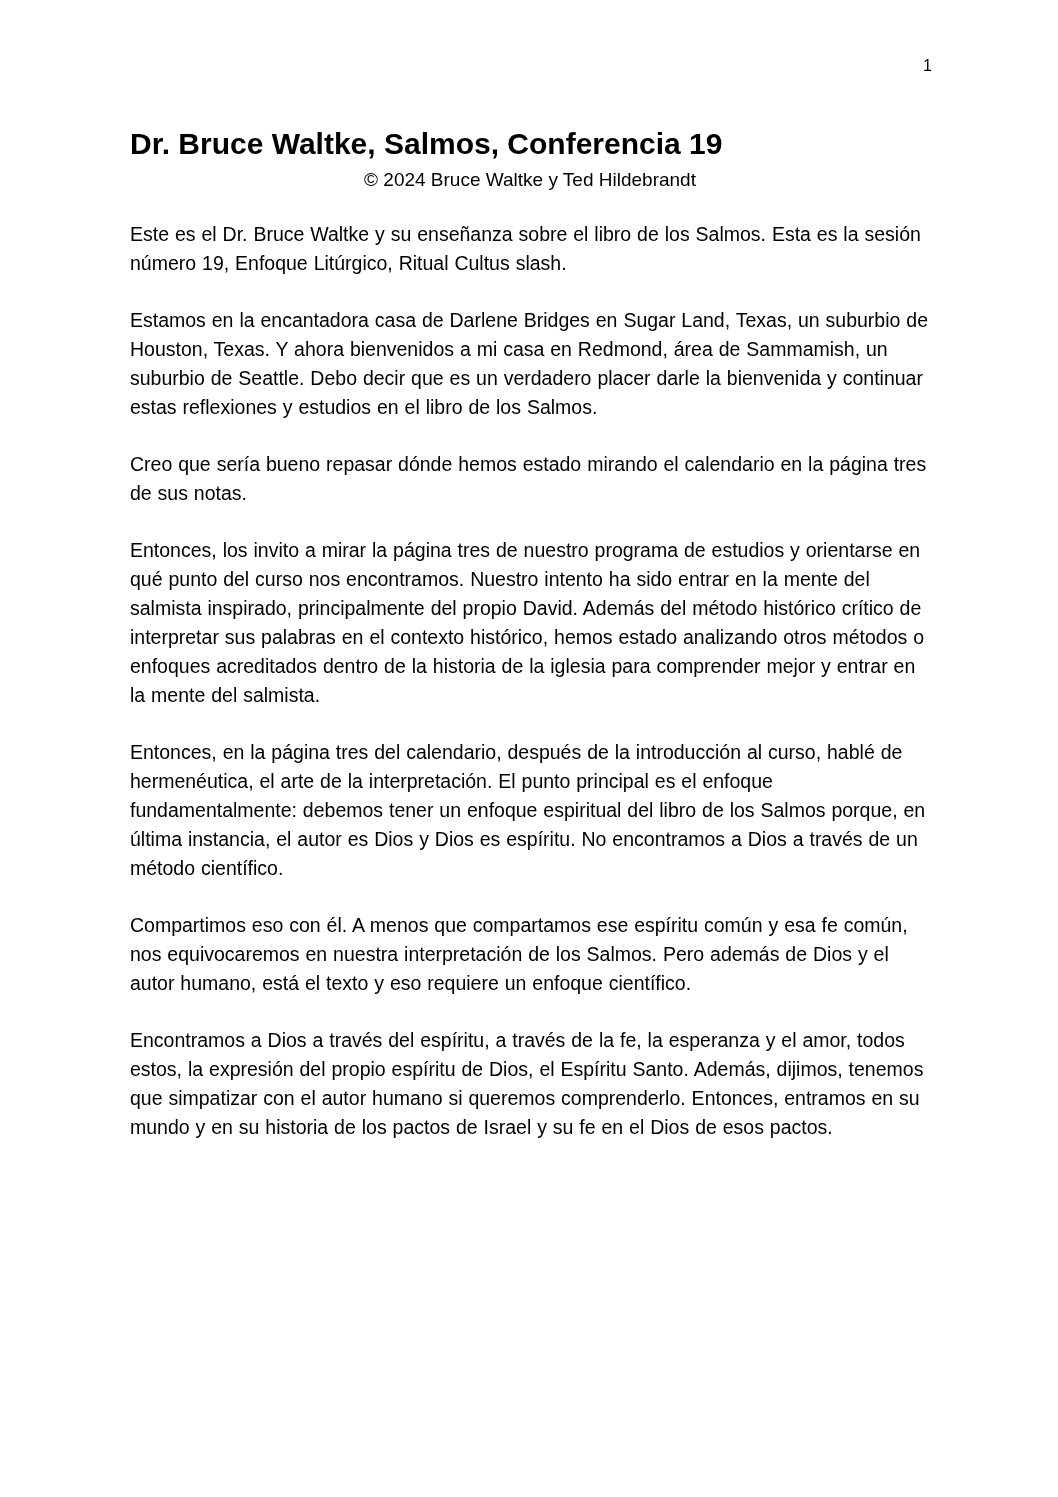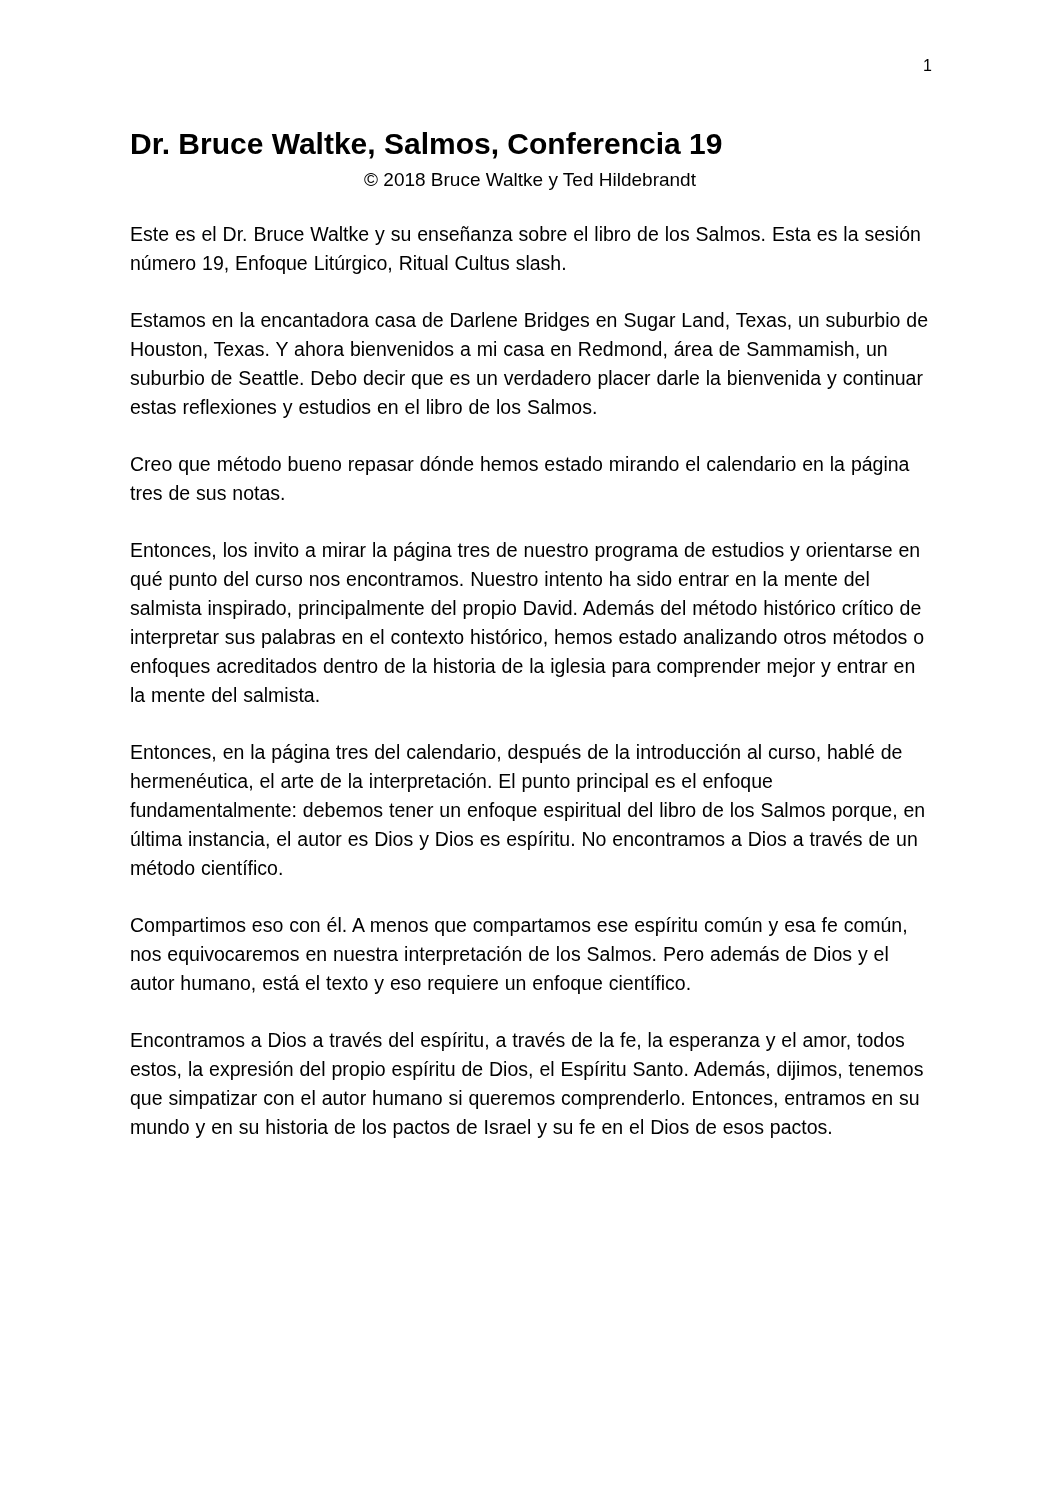--- a/index.html
+++ b/index.html
@@ -58,26 +58,26 @@
 <body>
 
 <div class="page">
 
   <div class="page-number">1</div>
 
   <div class="content">
 
     <div class="doc-title">Dr. Bruce Waltke, Salmos, Conferencia 19</div>
 
-    <div class="doc-copyright">© 2018 Bruce Waltke y Ted Hildebrandt</div>
+    <div class="doc-copyright">© 2024 Bruce Waltke y Ted Hildebrandt</div>
 
     <div class="paragraphs">
       <p class="para">Este es el Dr. Bruce Waltke y su enseñanza sobre el libro de los Salmos. Esta es la sesión número 19, Enfoque Litúrgico, Ritual Cultus slash.</p>
       <p class="para">Estamos en la encantadora casa de Darlene Bridges en Sugar Land, Texas, un suburbio de Houston, Texas. Y ahora bienvenidos a mi casa en Redmond, área de Sammamish, un suburbio de Seattle. Debo decir que es un verdadero placer darle la bienvenida y continuar estas reflexiones y estudios en el libro de los Salmos.</p>
-      <p class="para">Creo que método bueno repasar dónde hemos estado mirando el calendario en la página tres de sus notas.</p>
+      <p class="para">Creo que sería bueno repasar dónde hemos estado mirando el calendario en la página tres de sus notas.</p>
       <p class="para">Entonces, los invito a mirar la página tres de nuestro programa de estudios y orientarse en qué punto del curso nos encontramos. Nuestro intento ha sido entrar en la mente del salmista inspirado, principalmente del propio David. Además del método histórico crítico de interpretar sus palabras en el contexto histórico, hemos estado analizando otros métodos o enfoques acreditados dentro de la historia de la iglesia para comprender mejor y entrar en la mente del salmista.</p>
       <p class="para">Entonces, en la página tres del calendario, después de la introducción al curso, hablé de hermenéutica, el arte de la interpretación. El punto principal es el enfoque fundamentalmente: debemos tener un enfoque espiritual del libro de los Salmos porque, en última instancia, el autor es Dios y Dios es espíritu. No encontramos a Dios a través de un método científico.</p>
       <p class="para">Compartimos eso con él. A menos que compartamos ese espíritu común y esa fe común, nos equivocaremos en nuestra interpretación de los Salmos. Pero además de Dios y el autor humano, está el texto y eso requiere un enfoque científico.</p>
       <p class="para">Encontramos a Dios a través del espíritu, a través de la fe, la esperanza y el amor, todos estos, la expresión del propio espíritu de Dios, el Espíritu Santo. Además, dijimos, tenemos que simpatizar con el autor humano si queremos comprenderlo. Entonces, entramos en su mundo y en su historia de los pactos de Israel y su fe en el Dios de esos pactos.</p>
     </div>
 
   </div>
 
 </div>
 

